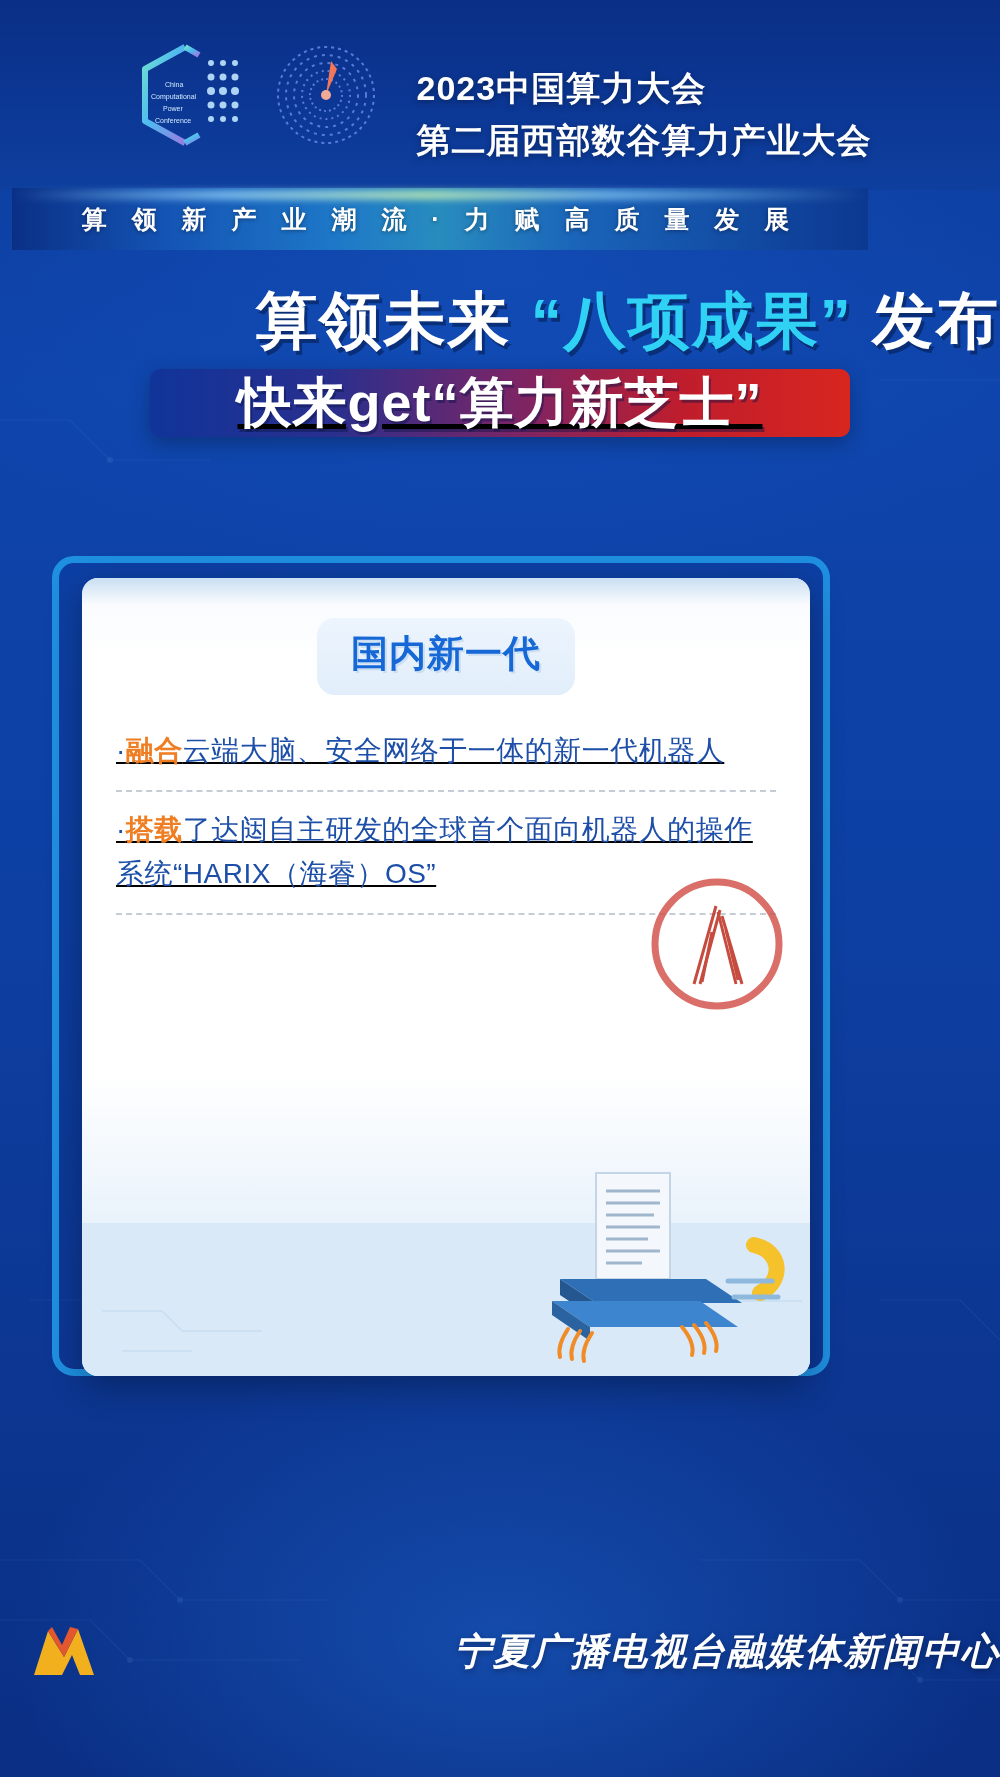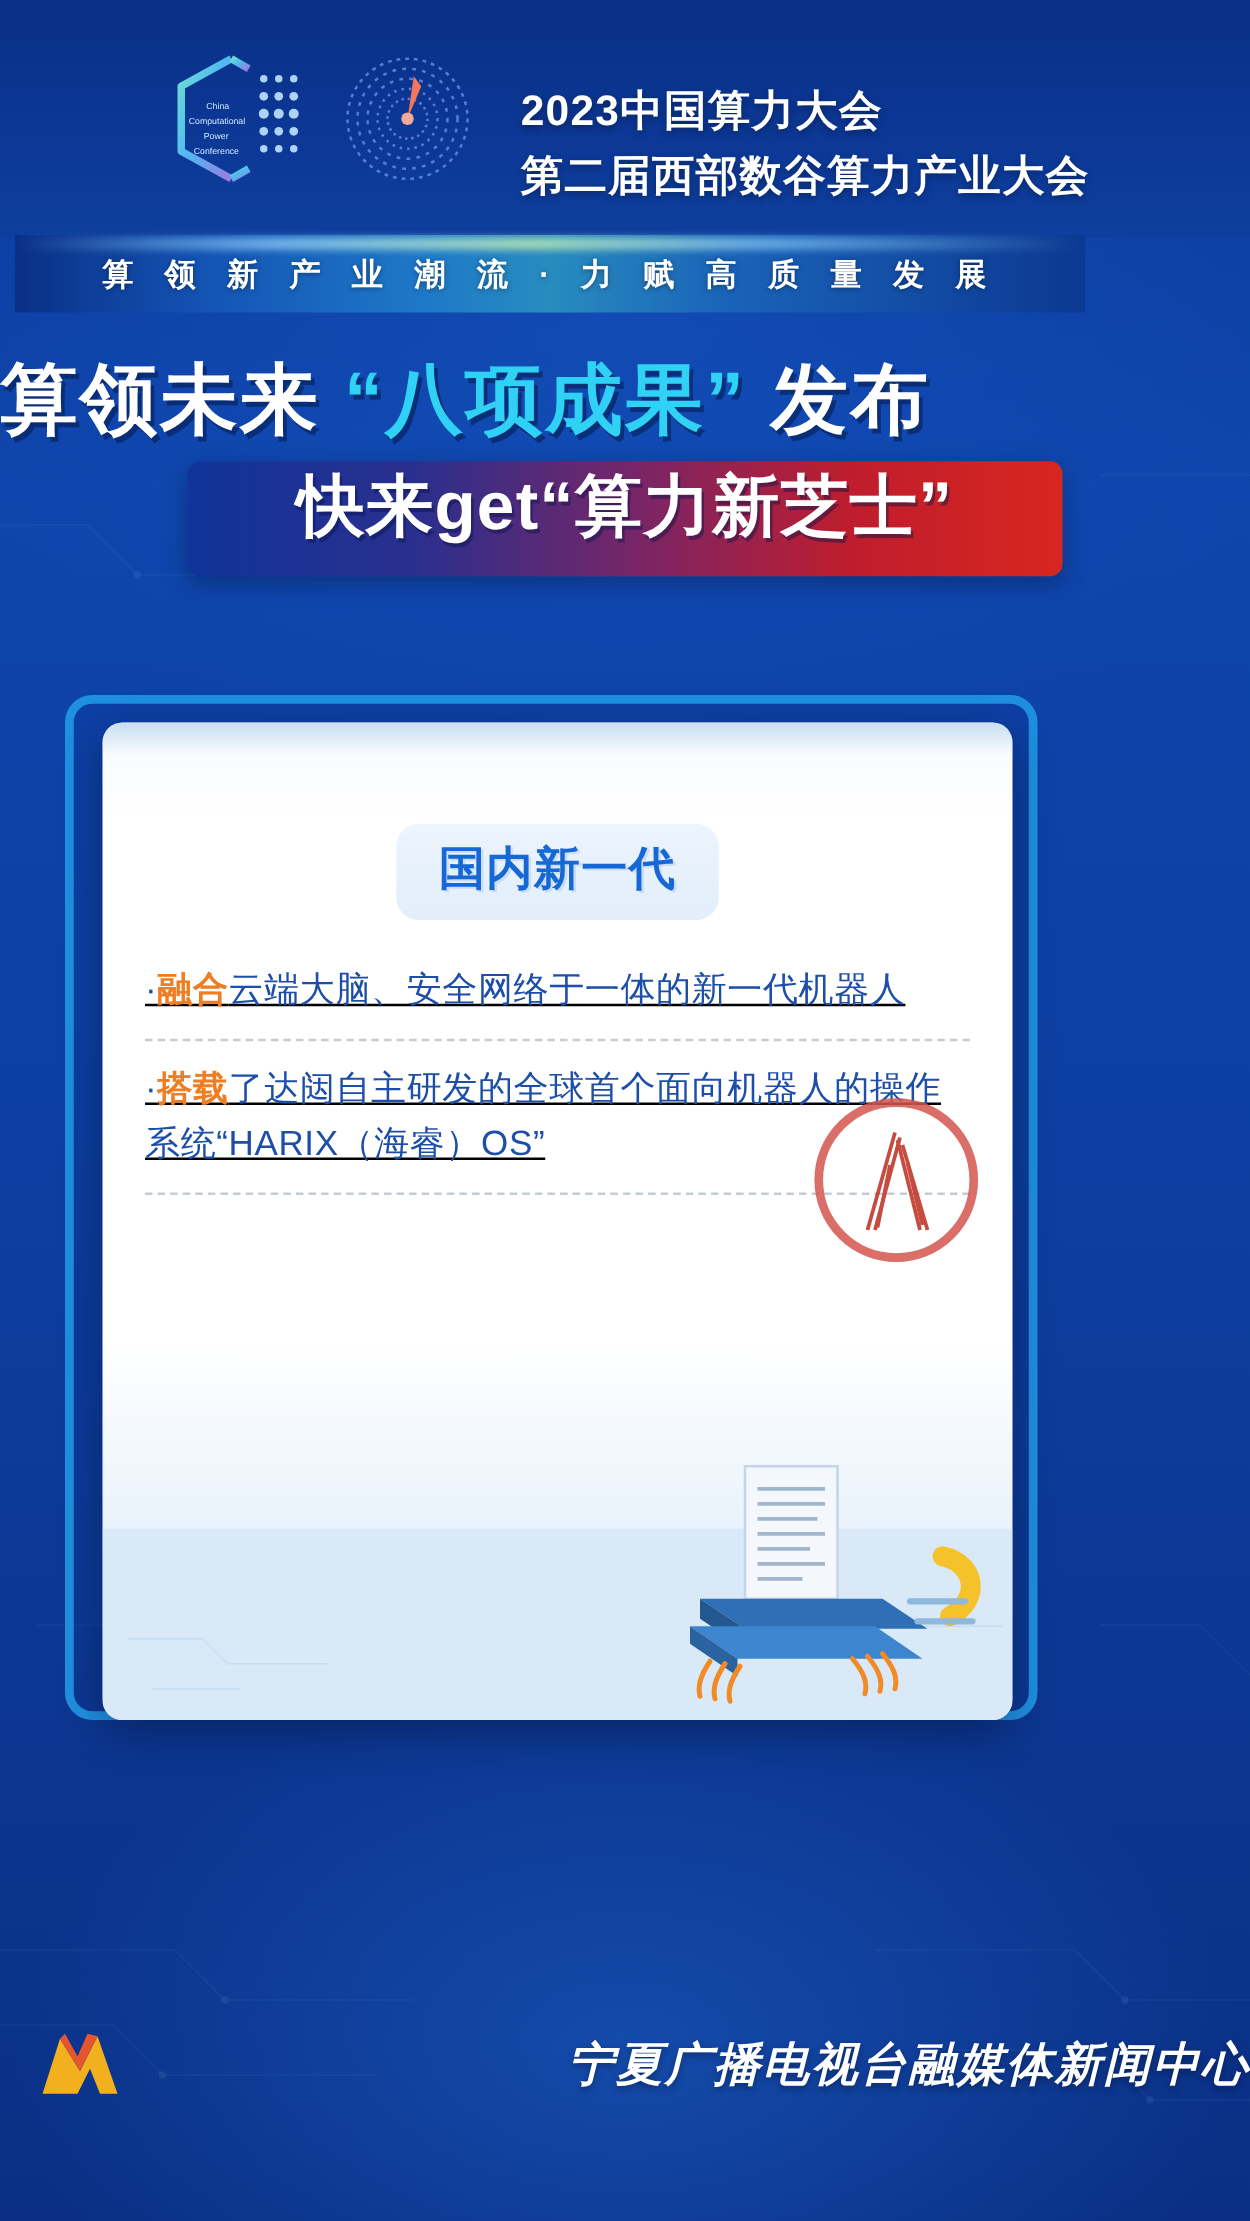--- a/index.html
+++ b/index.html
@@ -58,31 +58,32 @@
     filter: blur(3px);
   }
   .tagband .txt {
     color: #fff; font-size: 25px; font-weight: 700; letter-spacing: 9px;
     text-shadow: 0 1px 4px rgba(0,0,0,.4); position: relative;
   }
 
   
   .title-area { position: absolute; top: 286px; left: 0; width: 1000px; }
   .title-l1 {
-    text-align:left; font-size: 62px; font-weight: 900; letter-spacing: 2px;
+    text-align:right; font-size: 62px; font-weight: 900; letter-spacing: 2px;
     line-height: 1.12; white-space: nowrap;
     text-shadow: 3px 4px 0 rgba(4,26,72,.55);
   }
   .title-l1 .w { color:#ffffff; }
   .title-l1 .c { color:#2fd2f5; }
   .title-banner {
-    margin: 14px auto 0; width: 700px; height: 92px; border-radius: 10px;
+    margin: 14px auto 0; width: 700px; height: 68px; border-radius: 10px;
     background: linear-gradient(90deg, #10349a 0%, #2a2f8e 26%, #7a2566 52%, #bf1d2d 76%, #d8261f 100%);
-    display:flex; justify-content:center;
+    display:flex; align-items:center; justify-content:center;
     box-shadow: 0 6px 20px rgba(0,0,0,.28);
+    text-decoration: underline;
   }
   .title-banner .t {
     color: #ffffff; font-size: 54px; font-weight: 900; letter-spacing: 1px;
     white-space: nowrap; text-shadow: 2px 3px 0 rgba(10,20,70,.45);
   }
 
   
   .card-outer {
     position:absolute; left: 52px; top: 556px; width: 778px; height: 820px;
     border: 7px solid #1f8fe0; border-radius: 22px;
@@ -91,21 +92,21 @@
   .card {
     position:absolute; left: 82px; top: 578px; width: 728px; height: 798px;
     border-radius: 16px; overflow: hidden;
     background: linear-gradient(180deg, #f6f9fd 0%, #ffffff 10%, #ffffff 62%, #eaf3fb 80%, #dbeaf8 100%);
     box-shadow: 0 10px 34px rgba(0,0,0,.3);
   }
   .card-top-sheen {
     position:absolute; top:0; left:0; width:100%; height: 26px;
     background: linear-gradient(180deg, #c9dff2 0%, rgba(255,255,255,0) 100%);
   }
-  .card-head { padding: 40px 0 10px; text-align:center; position: relative; margin-top: 41px; }
+  .card-head { padding: 40px 0 10px; text-align:center; position: relative; }
   .card-pill {
     display:inline-block; padding: 10px 34px 16px; border-radius: 18px;
     background: linear-gradient(180deg, rgba(236,244,253,.95) 0%, rgba(222,236,250,.9) 100%);
   }
   .card-title {
     color: #1668d6; font-size: 37px; font-weight: 900; line-height: 1.38;
     letter-spacing: 1px; text-shadow: 2px 2px 0 rgba(180,205,235,.55);
   }
   .card-body { padding: 8px 34px 0; position: relative; text-decoration: underline; }
   .bullet {

